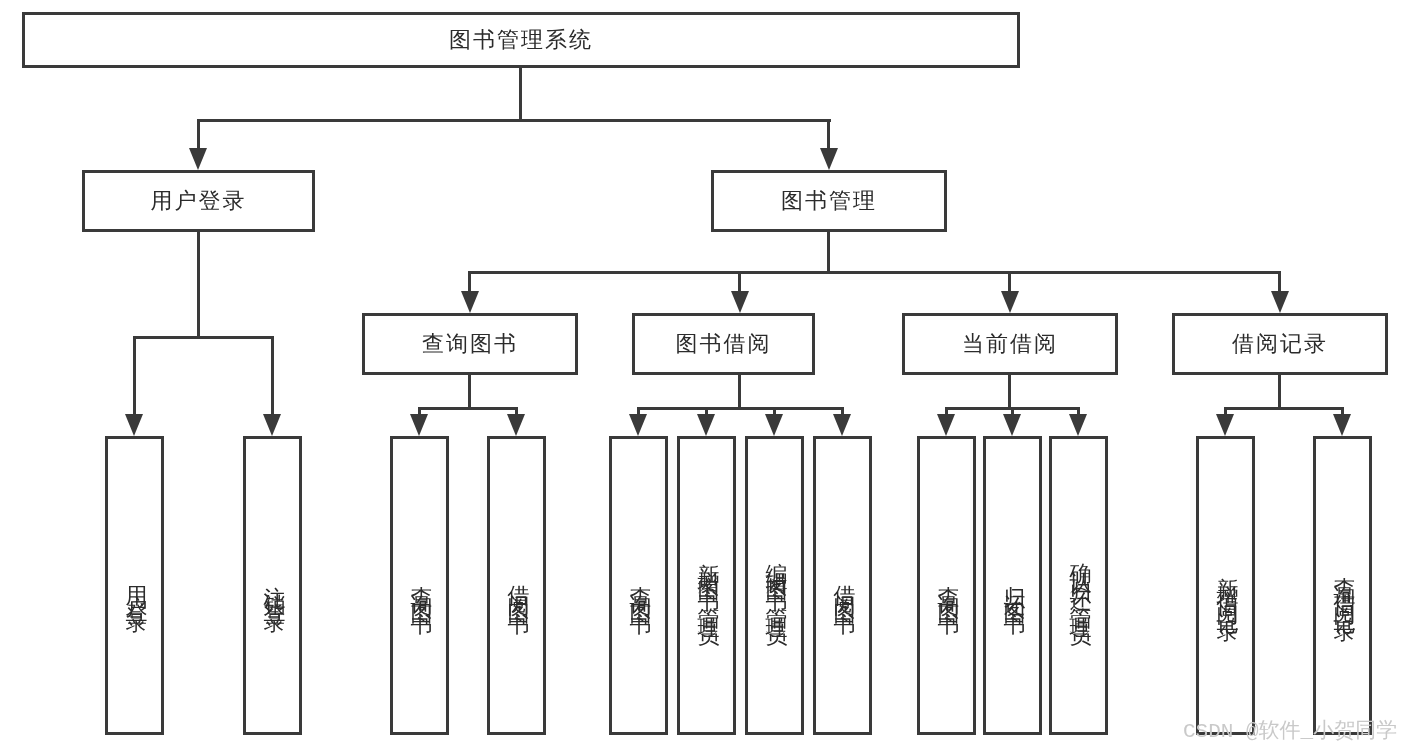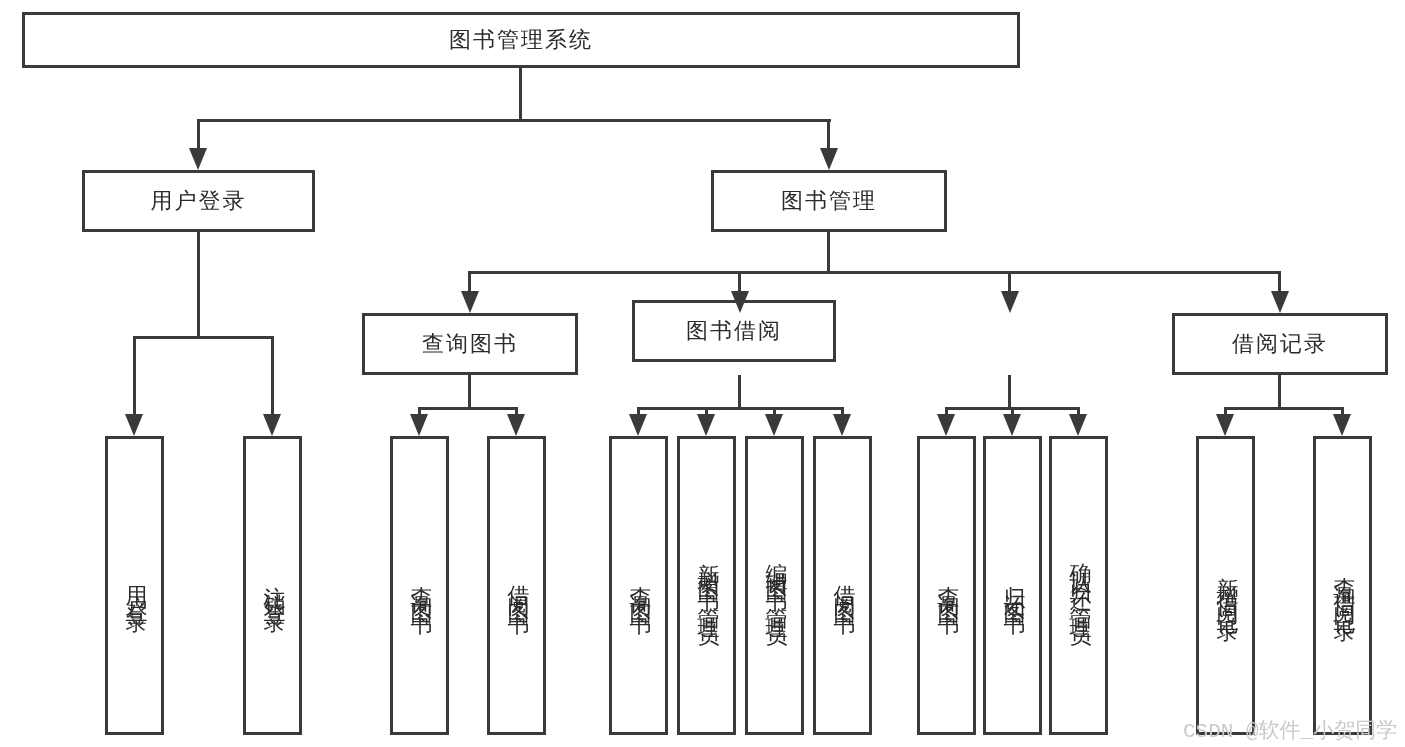--- a/index.html
+++ b/index.html
@@ -48,22 +48,25 @@
   <div class="box hbox" style="left:82px;top:170px;width:233px;height:62px;">
     <span>用户登录</span>
   </div>
   <div class="box hbox" style="left:711px;top:170px;width:236px;height:62px;">
     <span>图书管理</span>
   </div>
 
   <div class="box hbox" style="left:362px;top:313px;width:216px;height:62px;">
     <span>查询图书</span>
   </div>
-  <div class="box hbox" style="left:632px;top:300px;width:204px;height:62px;">
+  <div class="box hbox" style="left:632px;top:313px;width:183px;height:62px;">
     <span>图书借阅</span>
+  </div>
+  <div class="box hbox" style="left:902px;top:313px;width:216px;height:62px;">
+    <span>当前借阅</span>
   </div>
   <div class="box hbox" style="left:1172px;top:313px;width:216px;height:62px;">
     <span>借阅记录</span>
   </div>
 
   <div class="box vbox" style="left:105px;top:436px;width:59px;height:299px;">
     <span class="vtext">用户登录</span>
   </div>
   <div class="box vbox" style="left:243px;top:436px;width:59px;height:299px;">
     <span class="vtext">注销登录</span>

